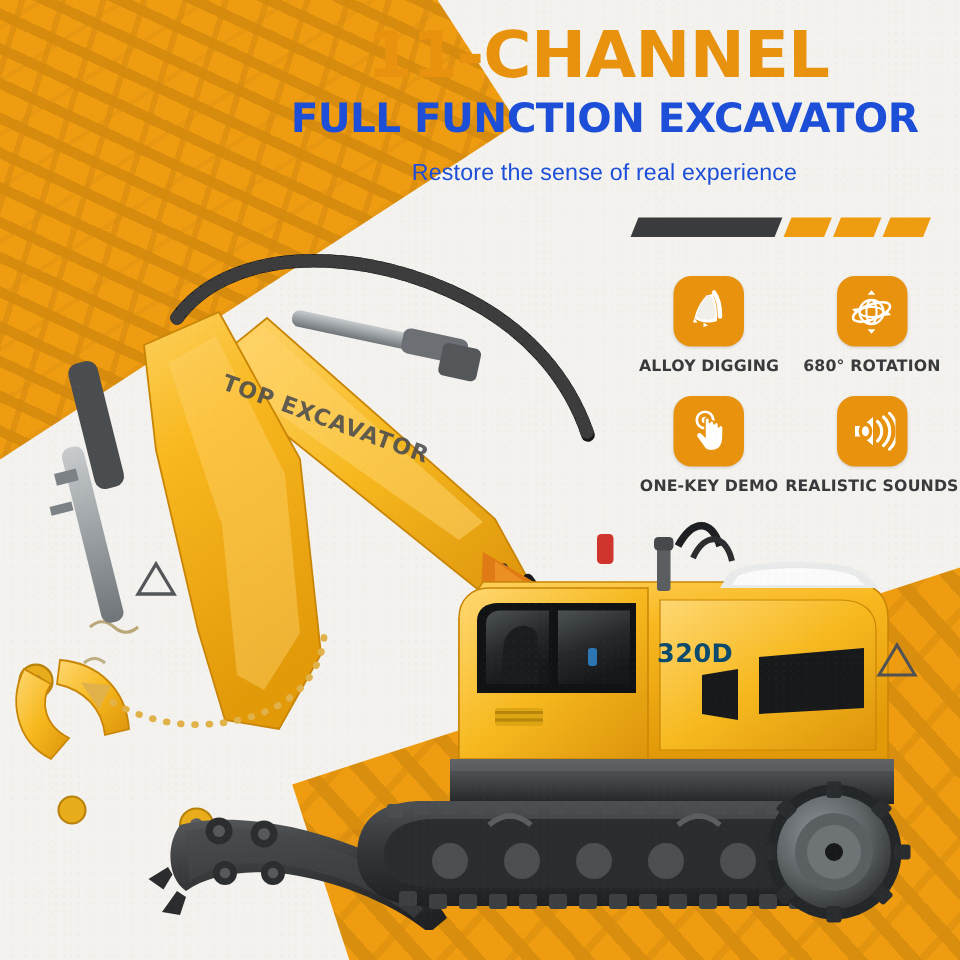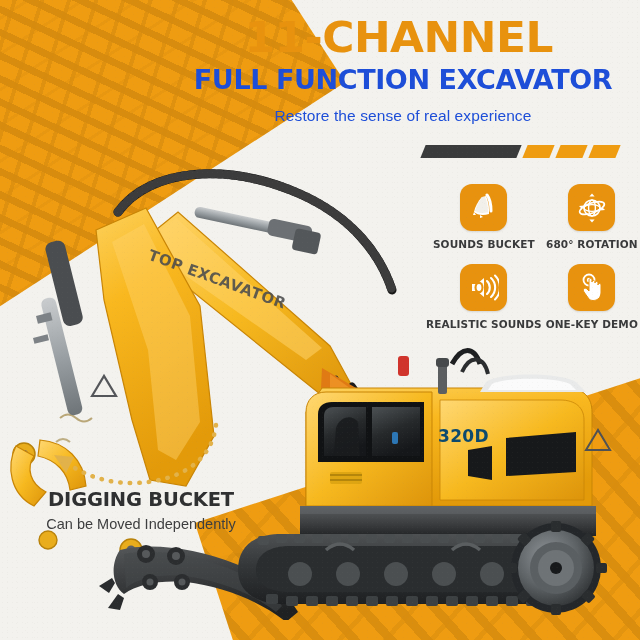--- a/index.html
+++ b/index.html
@@ -517,77 +517,73 @@
         <svg width="30" height="30" viewBox="0 0 30 30">
           <path d="M17 3 C 19 7, 20 12, 20 17 L 20 21 C 14 23, 8 22, 5 19
                    C 6 14, 9 8, 13 4 Z" fill="#ffffff"></path>
           <path d="M13 4 C 10 8, 7 14, 6 18 C 9 20, 14 21, 19 19
                    C 19 13, 18 8, 16 4 Z" fill="#f2f0ea"></path>
           <path d="M18 2 C 21 6, 22 12, 22 18" fill="none" stroke="#ffffff" stroke-width="3" stroke-linecap="round"></path>
           <path d="M5 19 l -1 3 l 3 0 Z" fill="#ffffff"></path>
           <path d="M11 22 l 0 3 l 3 -1 Z" fill="#ffffff"></path>
         </svg>
       </div>
-      <div class="feature-label">SOUNDS BUCKET</div>
+      <div class="feature-label">ALLOY DIGGING</div>
     </div>
 
     <div class="feature">
       <div class="feature-icon">
         <svg width="32" height="32" viewBox="0 0 32 32">
           <circle cx="16" cy="16" r="8" fill="none" stroke="#ffffff" stroke-width="1.6"></circle>
           <ellipse cx="16" cy="16" rx="8" ry="3.4" fill="none" stroke="#ffffff" stroke-width="1.4"></ellipse>
           <ellipse cx="16" cy="16" rx="3.4" ry="8" fill="none" stroke="#ffffff" stroke-width="1.4"></ellipse>
           <ellipse cx="16" cy="16" rx="13" ry="5" fill="none" stroke="#ffffff" stroke-width="1.7" transform="rotate(-20 16 16)"></ellipse>
           <path d="M3 14 l 2.5 2.6 l 2.4 -3.2 Z" fill="#ffffff"></path>
           <path d="M29 18 l -2.5 -2.6 l -2.4 3.2 Z" fill="#ffffff"></path>
           <path d="M16 1.5 l 2.6 3 l -5.2 0 Z" fill="#ffffff"></path>
           <path d="M16 30.5 l -2.6 -3 l 5.2 0 Z" fill="#ffffff"></path>
         </svg>
       </div>
       <div class="feature-label">680° ROTATION</div>
-    </div>
-
-    <div class="feature">
-      <div class="feature-icon">
-        <svg width="31" height="31" viewBox="0 0 31 31">
-          <path d="M4 12 L 9 12 L 16 6 L 16 25 L 9 19 L 4 19 Z" fill="#ffffff"></path>
-          <ellipse cx="11" cy="15.5" rx="4.5" ry="6" fill="#e8920e"></ellipse>
-          <ellipse cx="11" cy="15.5" rx="2.4" ry="3.4" fill="#ffffff"></ellipse>
-          <path d="M19 9 A 9 9 0 0 1 19 22" fill="none" stroke="#ffffff" stroke-width="2.1" stroke-linecap="round"></path>
-          <path d="M23 6 A 13 13 0 0 1 23 25" fill="none" stroke="#ffffff" stroke-width="2.1" stroke-linecap="round"></path>
-          <path d="M27 3.5 A 17 17 0 0 1 27 27.5" fill="none" stroke="#ffffff" stroke-width="2" stroke-linecap="round"></path>
-        </svg>
-      </div>
-      <div class="feature-label">REALISTIC SOUNDS</div>
     </div>
 
     <div class="feature">
       <div class="feature-icon">
         <svg width="31" height="31" viewBox="0 0 31 31">
           <circle cx="13" cy="8" r="5.5" fill="none" stroke="#ffffff" stroke-width="1.8"></circle>
           <circle cx="13" cy="8" r="2.2" fill="#ffffff"></circle>
           <path d="M13 8 L 13 19
                    L 11 17 C 9 15, 6 17, 8 20
                    L 13 27 C 15 29, 19 29, 22 27
                    C 25 25, 25 21, 25 18
                    L 25 13 C 25 11, 22 11, 22 13
                    L 22 11 C 22 9, 19 9, 19 11
                    L 19 10 C 19 8, 16 8, 16 10
                    L 16 8 C 16 6, 13 6, 13 8 Z" fill="#ffffff" stroke="#e8920e" stroke-width="1"></path>
         </svg>
       </div>
       <div class="feature-label">ONE-KEY DEMO</div>
     </div>
 
+    <div class="feature">
+      <div class="feature-icon">
+        <svg width="31" height="31" viewBox="0 0 31 31">
+          <path d="M4 12 L 9 12 L 16 6 L 16 25 L 9 19 L 4 19 Z" fill="#ffffff"></path>
+          <ellipse cx="11" cy="15.5" rx="4.5" ry="6" fill="#e8920e"></ellipse>
+          <ellipse cx="11" cy="15.5" rx="2.4" ry="3.4" fill="#ffffff"></ellipse>
+          <path d="M19 9 A 9 9 0 0 1 19 22" fill="none" stroke="#ffffff" stroke-width="2.1" stroke-linecap="round"></path>
+          <path d="M23 6 A 13 13 0 0 1 23 25" fill="none" stroke="#ffffff" stroke-width="2.1" stroke-linecap="round"></path>
+          <path d="M27 3.5 A 17 17 0 0 1 27 27.5" fill="none" stroke="#ffffff" stroke-width="2" stroke-linecap="round"></path>
+        </svg>
+      </div>
+      <div class="feature-label">REALISTIC SOUNDS</div>
+    </div>
+
   </div>
 
   <svg class="motion-arrow" viewBox="0 0 190 80">
     <path d="M176 10 C 172 46, 140 66, 96 68 C 72 69, 48 62, 30 50" fill="none" stroke="#e2b24a" stroke-width="4.5" stroke-linecap="round" stroke-dasharray="0.5 9"></path>
     <path d="M14 40 L 34 42 L 26 58 Z" fill="#e2b24a"></path>
   </svg>
 
-  <div class="callout">
-    <p class="callout-title">DIGGING BUCKET</p>
-    <p class="callout-sub">Can be Moved Independently</p>
-  </div>
 
   <div class="texture"></div>
 </div>
 
 </body></html>

